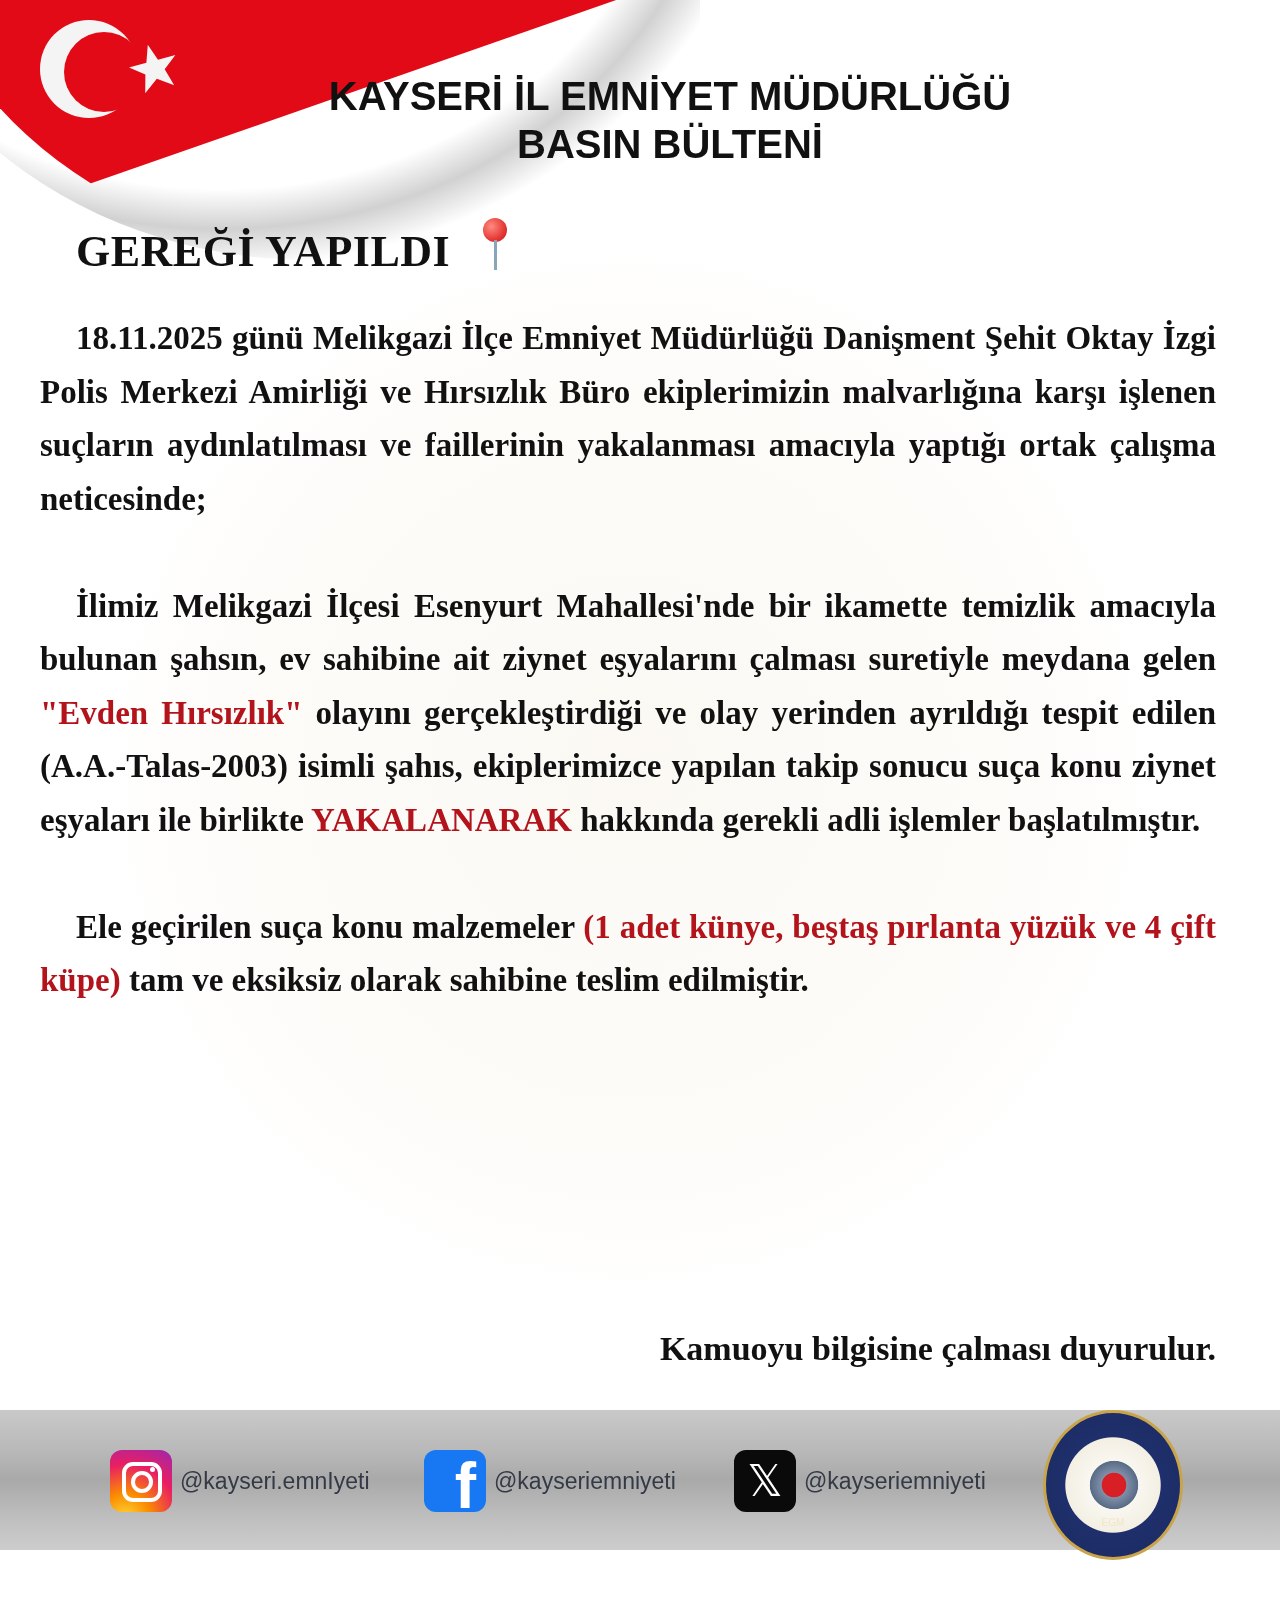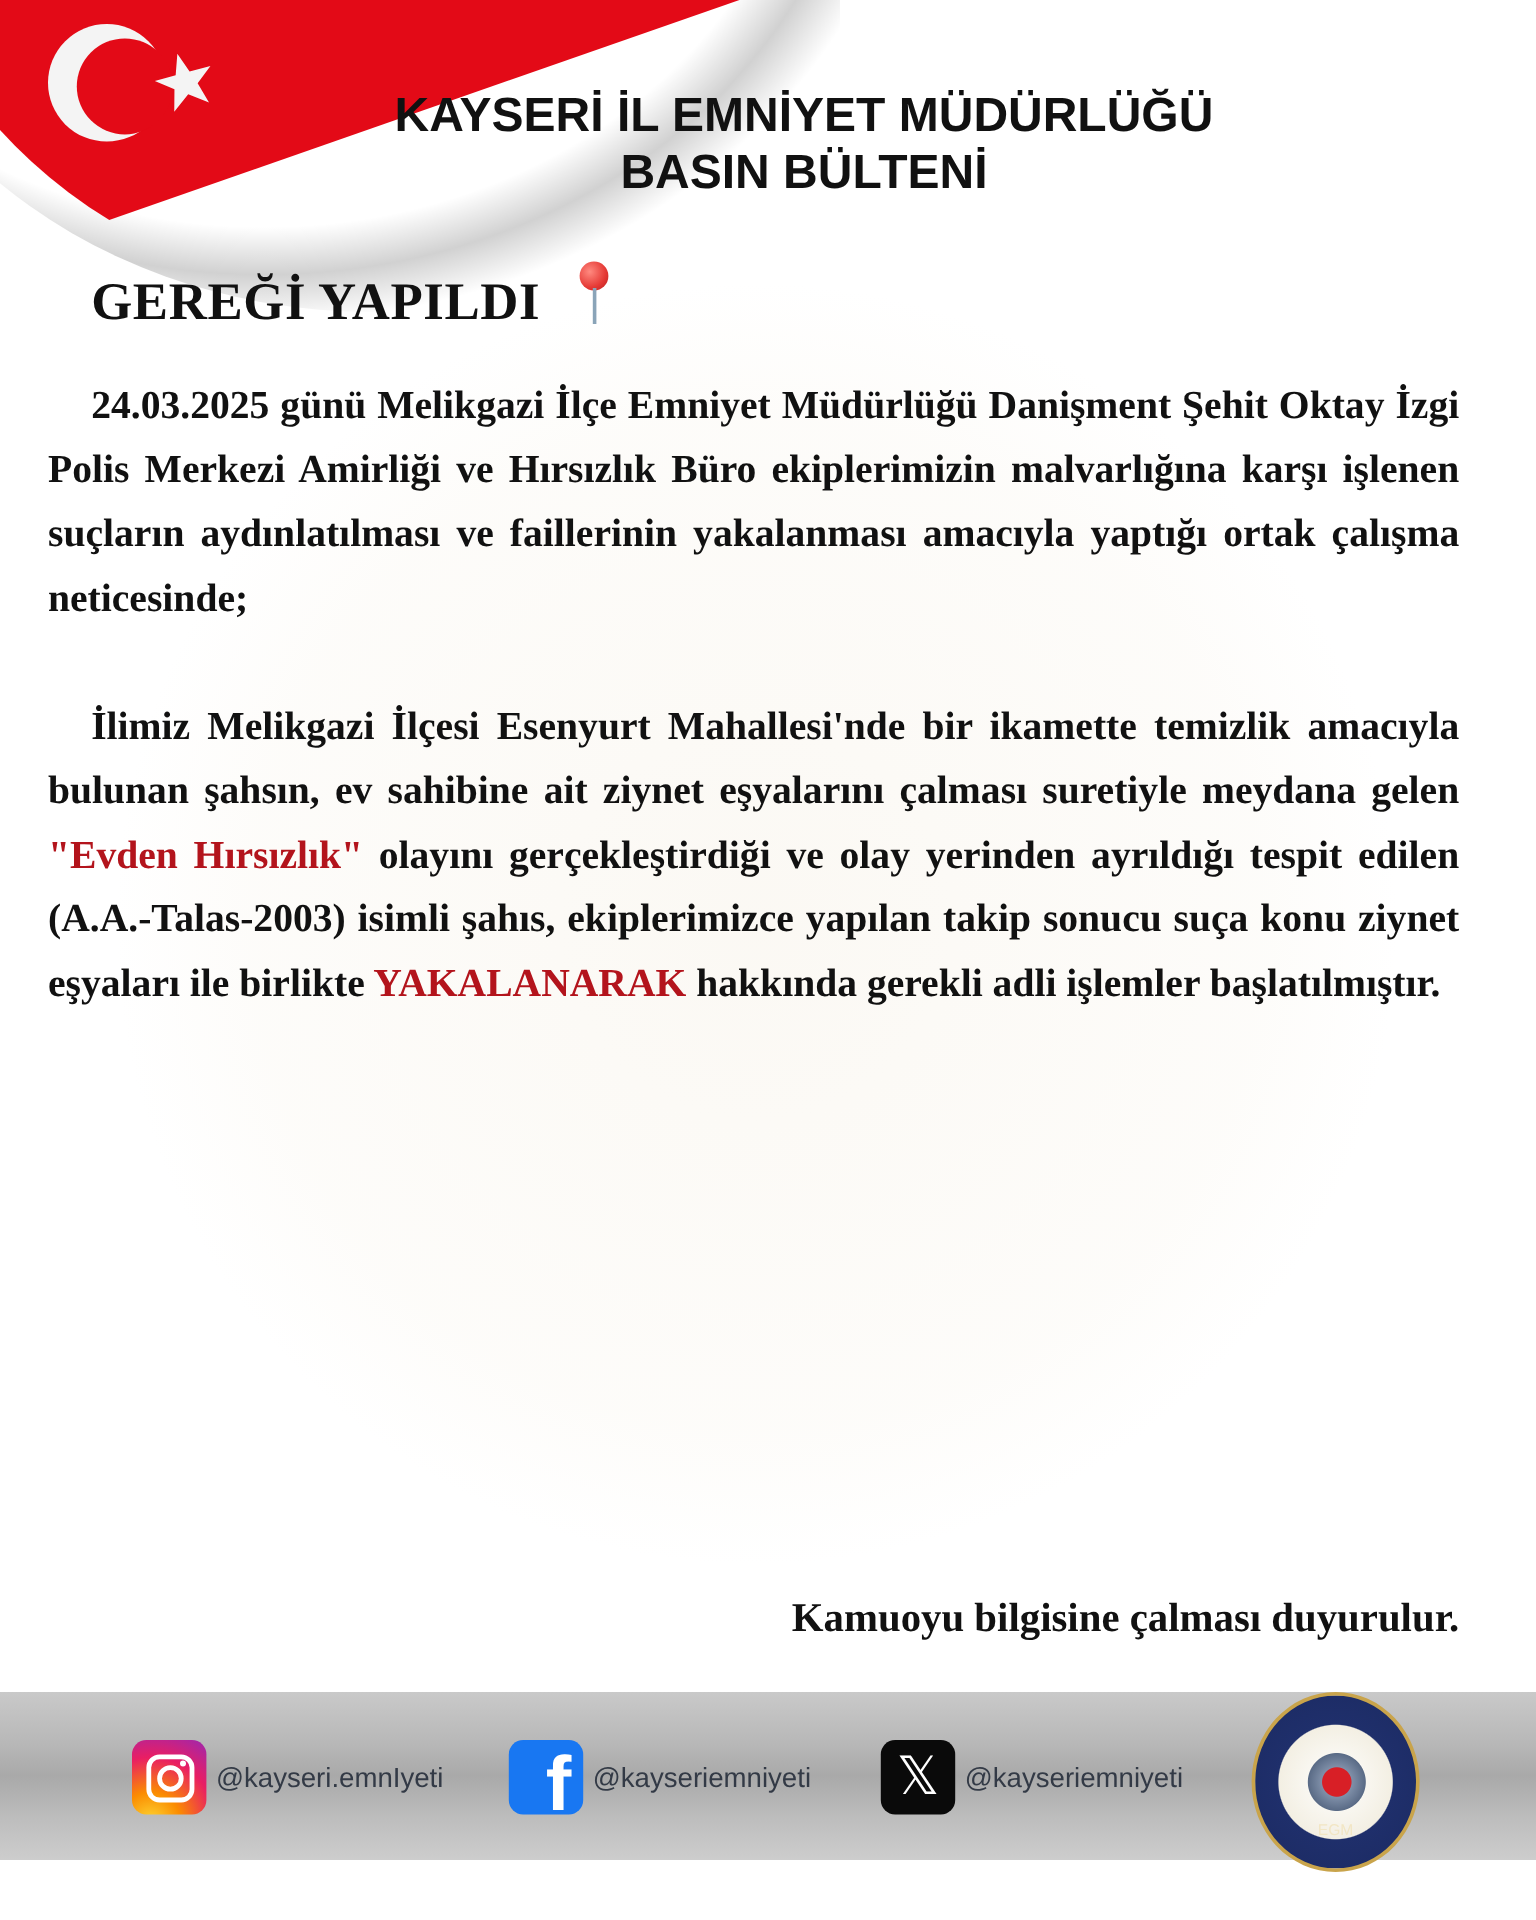--- a/index.html
+++ b/index.html
@@ -39,21 +39,21 @@
   .ig .ring { position: absolute; left: 12px; top: 12px; width: 32px; height: 32px; border: 4px solid #fff; border-radius: 11px; }
   .ig .lens { position: absolute; left: 21px; top: 21px; width: 14px; height: 14px; border: 4px solid #fff; border-radius: 50%; }
   .ig .dot { position: absolute; left: 40px; top: 17px; width: 5px; height: 5px; background: #fff; border-radius: 50%; }
   .fb { background: #1877f2; }
   .fb span { position: absolute; right: 10px; bottom: -6px; color: #fff; font-family: "Liberation Sans", sans-serif; font-weight: bold; font-size: 64px; line-height: 64px; }
   .xx { background: #0a0a0a; }
   .xx span { position: absolute; left: 0; top: 6px; width: 62px; text-align: center; color: #fff; font-family: "DejaVu Sans", sans-serif; font-size: 44px; line-height: 50px; font-weight: 200; }
   .badge { position: absolute; left: 1043px; top: 0; width: 140px; height: 150px; border-radius: 50%;
     background: radial-gradient(circle, #fff 0%, #f3efe3 48%, #1f2f6b 49%, #1b2a62 100%); border: 3px solid #c9a44b; box-sizing: border-box; }
   .badge .emb { position: absolute; left: 40px; top: 44px; width: 56px; height: 56px; border-radius: 50%; background: radial-gradient(circle, #d81f26 30%, #7f8fa8 32%, #5a6b86 60%, rgba(90,107,134,0) 62%); }
-  .badge .egm { position: absolute; left: 0; width: 100%; top: 104px; text-align: center; color: #f2e6c4; font-family: "Liberation Sans", sans-serif; font-size: 13px; }
+  .badge .egm { position: absolute; left: 0; width: 100%; top: 104px; text-align: center; color: #f2e6c4; font-family: "Liberation Sans", sans-serif; font-size: 10px; }
 </style>
 </head>
 <body>
 
 <div class="flag-wrap">
   <div class="flag-shadow"></div>
   <div class="flag"></div>
   <div class="crescent"></div>
   <svg class="star" viewBox="0 0 52 52">
     <polygon points="26,2 32,19 50,19 36,30 41,48 26,37 11,48 16,30 2,19 20,19" fill="#f4f4f4" transform="rotate(-15 26 26)"></polygon>
@@ -66,22 +66,23 @@
   <div>KAYSERİ İL EMNİYET MÜDÜRLÜĞÜ</div>
   <div>BASIN BÜLTENİ</div>
 </div>
 
 <div class="section-title">
   <span>GEREĞİ YAPILDI</span>
   <span class="pin"><span class="head"></span><span class="needle"></span></span>
 </div>
 
 <div class="body-text">
-  <p>24.03.2025 günü Melikgazi İlçe Emniyet Müdürlüğü Danişment Şehit Oktay İzgi Polis Merkezi Amirliği ve Hırsızlık Büro ekiplerimizin malvarlığına karşı işlenen suçların aydınlatılması ve faillerinin yakalanması amacıyla yaptığı ortak çalışma neticesinde;</p>
+  <p>18.11.2025 günü Melikgazi İlçe Emniyet Müdürlüğü Danişment Şehit Oktay İzgi Polis Merkezi Amirliği ve Hırsızlık Büro ekiplerimizin malvarlığına karşı işlenen suçların aydınlatılması ve faillerinin yakalanması amacıyla yaptığı ortak çalışma neticesinde;</p>
   <p><span>İlimiz Melikgazi İlçesi Esenyurt Mahallesi'nde bir ikamette temizlik amacıyla bulunan şahsın, ev sahibine ait ziynet eşyalarını çalması suretiyle meydana gelen </span><span class="red">"Evden Hırsızlık"</span><span> olayını gerçekleştirdiği ve olay yerinden ayrıldığı tespit edilen (A.A.-Talas-2003) isimli şahıs, ekiplerimizce yapılan takip sonucu suça konu ziynet eşyaları ile birlikte </span><span class="red">YAKALANARAK</span><span> hakkında gerekli adli işlemler başlatılmıştır.</span></p>
+  <p><span>Ele geçirilen suça konu malzemeler </span><span class="red">(1 adet künye, beştaş pırlanta yüzük ve 4 çift küpe)</span><span> tam ve eksiksiz olarak sahibine teslim edilmiştir.</span></p>
 </div>
 
 <div class="closing">Kamuoyu bilgisine çalması duyurulur.</div>
 
 <div class="footer">
   <div class="social" style="left:78px;">
     <div class="ico ig">
         <div class="ring"></div>
         <div class="lens"></div>
         <div class="dot"></div>

